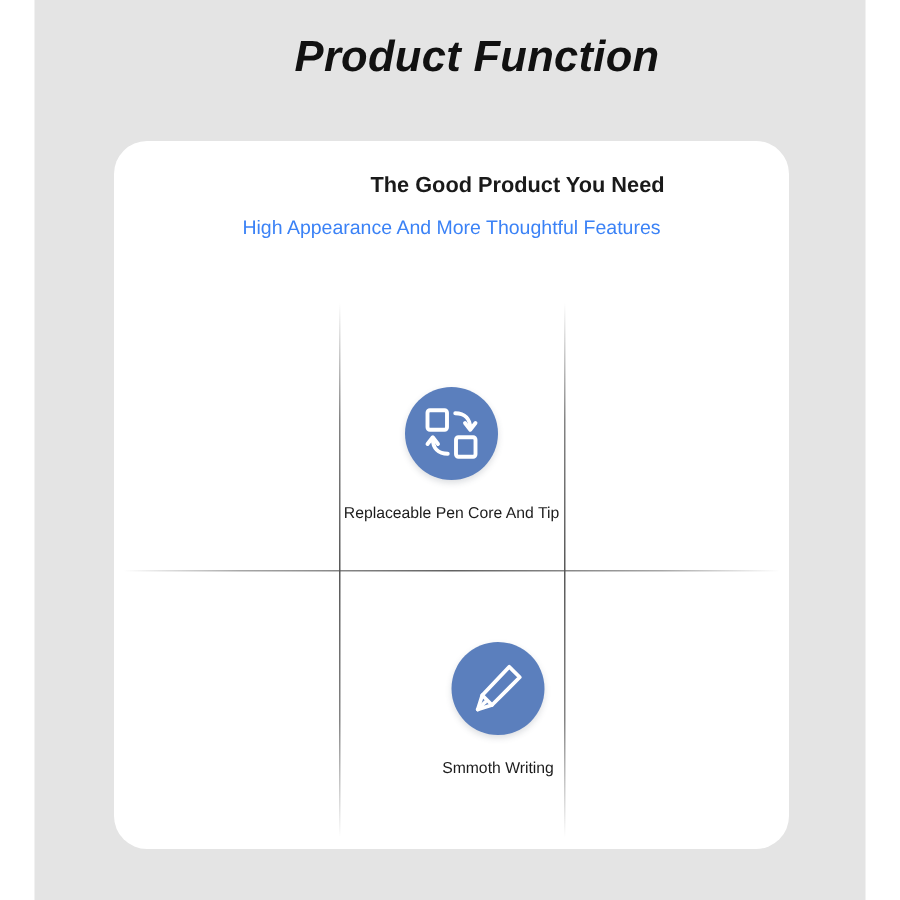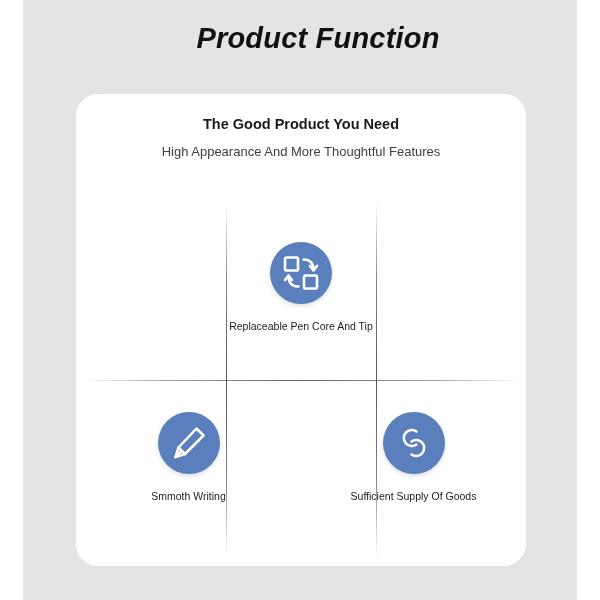--- a/index.html
+++ b/index.html
@@ -57,51 +57,52 @@
 
   #card-heading {
     position: absolute;
     left: 0;
     top: 22px;
     width: 450px;
     text-align: center;
     font-size: 14.5px;
     font-weight: bold;
     color: #1a1a1a;
+    padding-left: 44px;
   }
 
   #card-subheading {
     position: absolute;
     left: 0;
     top: 50px;
     width: 450px;
     text-align: center;
     font-size: 13px;
     font-weight: normal;
-    color: #404040;
+    color: #3b82f6;
   }
 
   
   #grid {
     position: absolute;
     left: 0;
     top: 100px;
     width: 450px;
     height: 372px;
   }
 
   .grid-row {
     position: absolute;
     left: 0;
     width: 450px;
     height: 186px;
     display: flex;
   }
-  .grid-row.row-top { top: 0; gap: 33px; }
-  .grid-row.row-bottom { top: 170px; }
+  .grid-row.row-top { top: 16px; gap: 33px; }
+  .grid-row.row-bottom { top: 186px; margin-left: 31px; }
 
   .cell {
     flex: 1 1 150px;
     position: relative;
     display: flex;
     flex-direction: column;
     align-items: center;
     justify-content: center;
   }
 
@@ -201,29 +202,20 @@
               <svg width="40" height="40" viewBox="0 0 40 40" fill="none" stroke="#ffffff" stroke-width="2.5" stroke-linecap="round" stroke-linejoin="round">
                 <path d="M27.5 5.5 L34.5 12.5 L16 31 L6.5 34 L9.5 24.5 Z"></path>
                 <path d="M9.5 24.5 L16 31"></path>
                 <path d="M6.5 34 L11.5 29"></path>
               </svg>
             </div>
             <div class="cell-label">Smmoth Writing</div>
           </div>
 
 
-          <div class="cell">
-            <div class="icon-badge">
-              <svg width="40" height="40" viewBox="0 0 40 40" fill="none" stroke="#ffffff" stroke-width="2.5" stroke-linecap="round" stroke-linejoin="round">
-                <path d="M22.5 8.5 A8 8 0 1 0 22.5 21.5"></path>
-                <path d="M17.5 18.5 A8 8 0 1 1 17.5 31.5"></path>
-              </svg>
-            </div>
-            <div class="cell-label">Sufficient Supply Of Goods</div>
-          </div>
 
         </div>
 
         <div class="divider-v v-left"></div>
         <div class="divider-v v-right"></div>
         <div class="divider-h"></div>
 
       </div>
     </div>
   </div>

